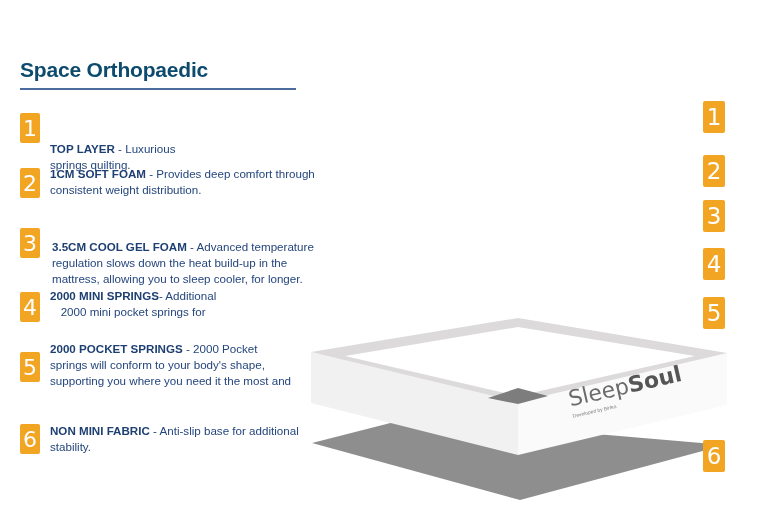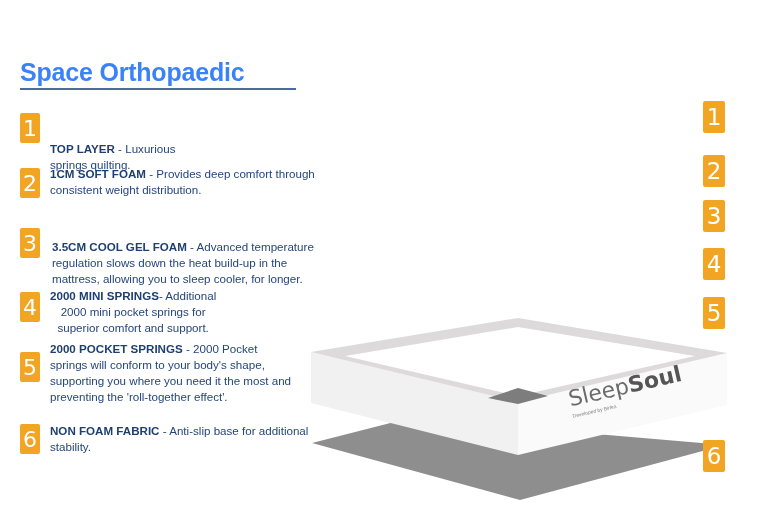--- a/index.html
+++ b/index.html
@@ -1,19 +1,19 @@
 <!DOCTYPE html>
 <html><head>
 <meta charset="utf-8">
 <style>
   html, body { margin:0; padding:0; background:#ffffff; }
   body { width:770px; height:513px; position:relative; overflow:hidden;
          font-family:"Liberation Sans", sans-serif; color:#1f3f74; }
-  .title { position:absolute; left:20px; top:58px; font-size:25px; font-weight:bold;
-           color:#3b82f6; letter-spacing:-0.2px; white-space:nowrap; }
+  .title { position:absolute; left:20px; top:58px; font-size:21px; font-weight:bold;
+           color:#0c4a6e; letter-spacing:-0.2px; white-space:nowrap; }
   .title-rule { position:absolute; left:20px; top:88px; width:276px; height:2px; background:#4a6d9e; }
   .badge { position:absolute; background:#f2a423; color:#ffffff; border-radius:2px;
            display:flex; align-items:center; justify-content:center;
            font-family:"DejaVu Sans", sans-serif; }
   .badge.left { width:20px; height:30px; font-size:22px; }
   .badge.right { width:22px; height:32px; font-size:23px; }
   .desc { position:absolute; font-size:11.6px; line-height:16px; color:#25467d; }
   .desc b { font-weight:bold; color:#1d3f72; }
   .diagram { position:absolute; left:0; top:0; width:770px; height:513px; }
   .logo { position:absolute; left:566px; top:387px; transform:rotate(-13deg);
@@ -48,34 +48,32 @@
 <div class="desc" style="left:52px;top:219px;margin-top:20px;">
   <b>3.5CM COOL GEL FOAM</b><span>  -  </span><span>Advanced temperature</span><br>
   <span>regulation slows down the heat build-up in the</span><br>
   <span>mattress, allowing you to sleep cooler, for longer.</span>
 </div>
 
 <div class="badge left" style="left:20px;top:292px;">4</div>
 <div class="desc" style="left:50px;top:288px;text-align:center;">
   <b>2000 MINI SPRINGS</b><span>- </span><span>Additional</span><br>
   <span>2000 mini pocket springs for</span><br>
-  <span>superior comfort and support.</span>
 </div>
 
 <div class="badge left" style="left:20px;top:352px;">5</div>
 <div class="desc" style="left:50px;top:341px;">
   <b>2000 POCKET SPRINGS</b><span>  -  </span><span>2000 Pocket</span><br>
   <span>springs will conform to your body's shape,</span><br>
   <span>supporting you where you need it the most and</span><br>
-  <span>preventing the 'roll-together effect'.</span>
 </div>
 
 <div class="badge left" style="left:20px;top:424px;">6</div>
 <div class="desc" style="left:50px;top:423px;">
-  <b>NON FOAM FABRIC</b><span> - </span><span>Anti-slip base for additional</span><br>
+  <b>NON MINI FABRIC</b><span> - </span><span>Anti-slip base for additional</span><br>
   <span>stability.</span>
 </div>
 
 
 <svg class="diagram" width="770" height="513" viewBox="0 0 770 513">
   <defs>
     <pattern id="springs" width="9" height="7" patternUnits="userSpaceOnUse">
       <ellipse cx="4.5" cy="3.5" rx="4" ry="1.6" fill="none" stroke="#9a9fa6" stroke-width="0.7"></ellipse>
     </pattern>
     <pattern id="springsBig" width="14" height="6" patternUnits="userSpaceOnUse">

